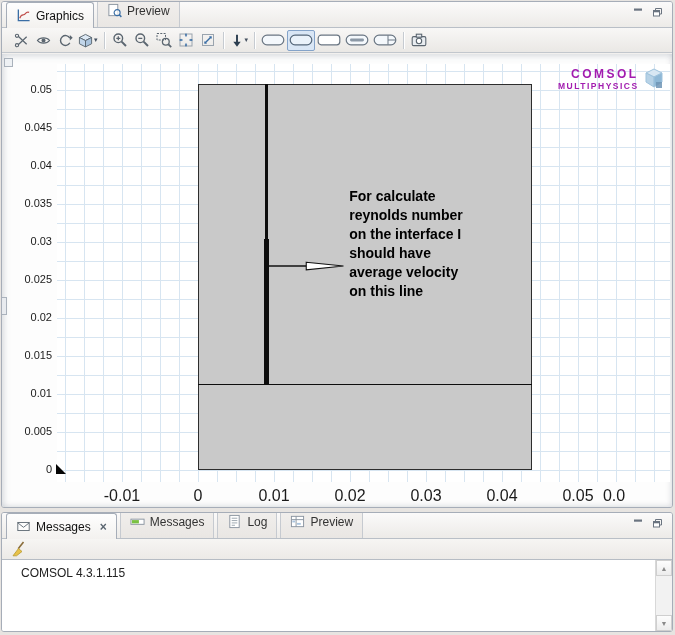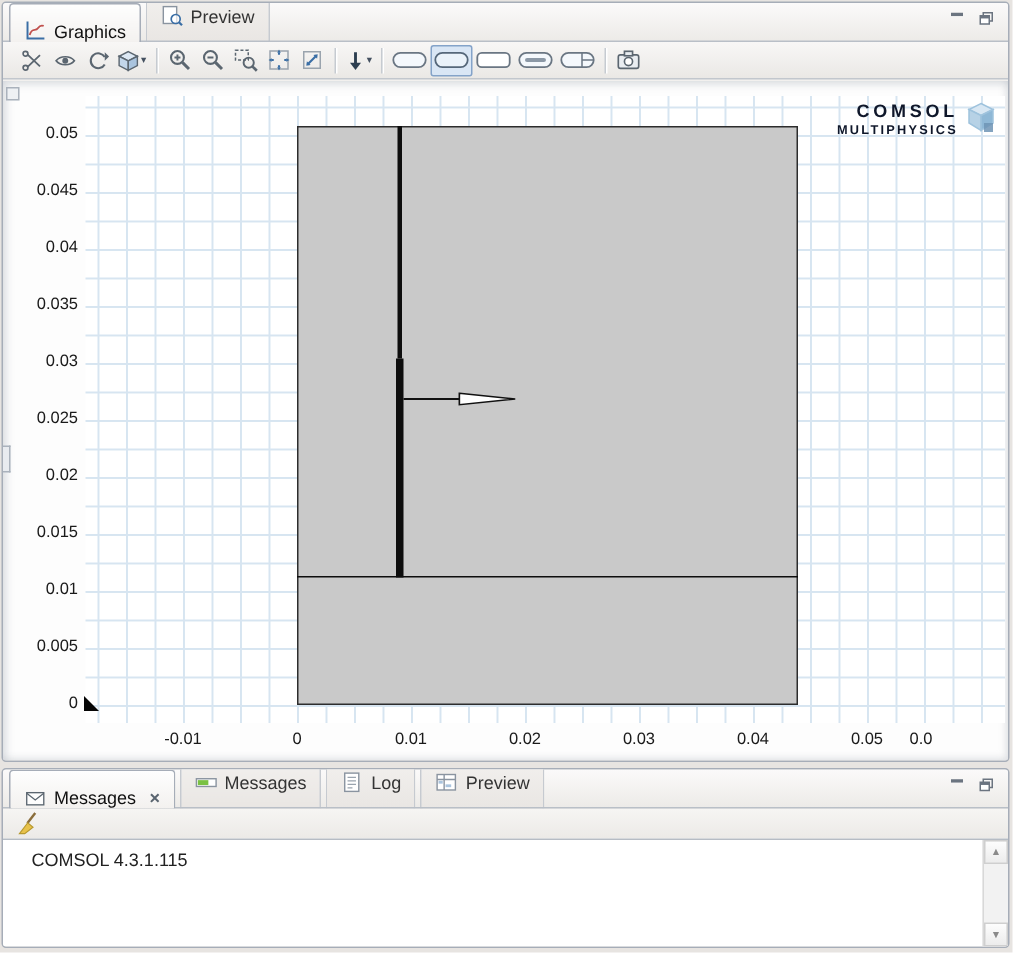--- a/index.html
+++ b/index.html
@@ -33,21 +33,21 @@
     height: 36px; padding: 0 9px; font-size: 12px; color: #333;
     border: 1px solid #c6cad0; border-bottom: none;
     border-radius: 3px 3px 0 0;
     background: linear-gradient(#f3f1ef, #e9e6e3);
     margin-right: 3px; position: relative; z-index: 0;
     white-space: nowrap; cursor: default;
   }
   .tab.active {
     z-index: 2; height: 26px;
     background: linear-gradient(#fefefe, #f3f1ef);
-    border-color: #a6adb8; color: #111; align-items: flex-end;
+    border-color: #a6adb8; color: #111;
   }
   .tab-close { font-size: 12px; font-weight: bold; color: #5a6570; margin-left: 4px; }
   .winbtns { margin-left: auto; align-self: flex-start; display: flex; gap: 5px; padding: 4px 8px 0 0; }
   .winbtn { width: 14px; height: 13px; display: flex; align-items: center; justify-content: center; }
 
   
   .toolbar {
     height: 25px; display: flex; align-items: center; padding-left: 8px;
     background: linear-gradient(#f8f7f6, #eae8e5);
     border-bottom: 1px solid #c2c7cd;
@@ -71,26 +71,26 @@
   }
   .plot-area {
     position: absolute; left: 55px; top: 10px; width: 613px; height: 418px;
     background-color: #ffffff;
     background-image:
       linear-gradient(to right, #d7e5f1 1px, transparent 1px),
       linear-gradient(to bottom, #d7e5f1 1px, transparent 1px);
     background-size: 19px 19px;
     background-position: 8px 7px;
   }
-  .xtick { position: absolute; top: 433px; transform: translateX(-50%); font-size: 11px; color: #1a1a1a; }
+  .xtick { position: absolute; top: 433px; transform: translateX(-50%); font-size: 16px; color: #1a1a1a; }
   .ytick { position: absolute; left: 0; width: 50px; text-align: right; font-size: 11px; color: #1a1a1a; }
   .geom-rect { position: absolute; background: #c9c9c9; border: 1px solid #2d2d2d; }
   .geom-line { position: absolute; background: #0d0d0d; }
   .ann-box { position: absolute; font-size: 14px; font-weight: bold; line-height: 19px; color: #000; white-space: nowrap; }
-  .logo { position: absolute; left: 556px; top: 13px; display: flex; align-items: flex-start; gap: 4px; color: #0f172a; }
+  .logo { position: absolute; left: 556px; top: 13px; display: flex; align-items: flex-start; gap: 4px; color: #a21caf; }
   .logo-text { text-align: right; }
   .logo-l1 { font-size: 12px; font-weight: bold; letter-spacing: 2.5px; }
   .logo-l2 { font-size: 8.5px; font-weight: bold; letter-spacing: 1.5px; }
   .corner-marker {
     position: absolute; left: 54px; top: 410px; width: 0; height: 0;
     border-bottom: 10px solid #050505; border-right: 10px solid transparent;
   }
   .gutter-square { position: absolute; left: 2px; top: 4px; width: 9px; height: 9px; border: 1px solid #aab2bc; background: #eef1f4; }
   .gutter-nub { position: absolute; left: 0; top: 243px; width: 5px; height: 18px; border: 1px solid #aab2bc; border-left: none; background: #e8ebef; }
 
@@ -308,20 +308,28 @@
       <div class="ytick" style="top: 67px;">0.045</div>
       <div class="ytick" style="top: 29px;">0.05</div>
       <div class="geom-rect" style="left: 196px; top: 29.92px; width: 334.4px; height: 386.08px; background: rgb(201, 201, 201); border-color: rgb(45, 45, 45);"></div>
       <div class="geom-line" style="left: 196px; top: 330.28px; width: 334.4px; height: 1.2px;"></div>
       <div class="geom-line" style="left: 262.9px; top: 29.92px; width: 3px; height: 155.04px;"></div>
       <div class="geom-line" style="left: 261.9px; top: 184.96px; width: 5px; height: 145.92px;"></div>
       <svg width="76.47999999999996" height="12" style="position: absolute; left: 267.44px; top: 206.32px; overflow: visible;">
         <line x1="0" y1="6" x2="38.729599999999984" y2="6" stroke="#111" stroke-width="1.4"></line>
         <polygon points="37.23999999999998,2.2 74.47999999999996,6 37.23999999999998,9.8" fill="#fff" stroke="#111" stroke-width="1.1"></polygon>
       </svg>
+      <div class="ann-box" style="left: 347.24px; top: 133.28px;">
+        <div>For calculate</div>
+        <div>reynolds number</div>
+        <div>on the interface I</div>
+        <div>should have</div>
+        <div>average velocity</div>
+        <div>on this line</div>
+      </div>
     </div>
 </div>
 
 <div class="panel" id="messagesPanel">
 
   <div class="tabbar">
     <div class="tab active">
       <svg class="icon" width="15" height="13" viewBox="0 0 16 16">
           <rect x="1" y="3" width="14" height="10" fill="#fdfdfd" stroke="#5b6670" stroke-width="1.1"></rect>
           <path d="M1 3.5 L8 9 L15 3.5" fill="none" stroke="#5b6670" stroke-width="1.1"></path>

